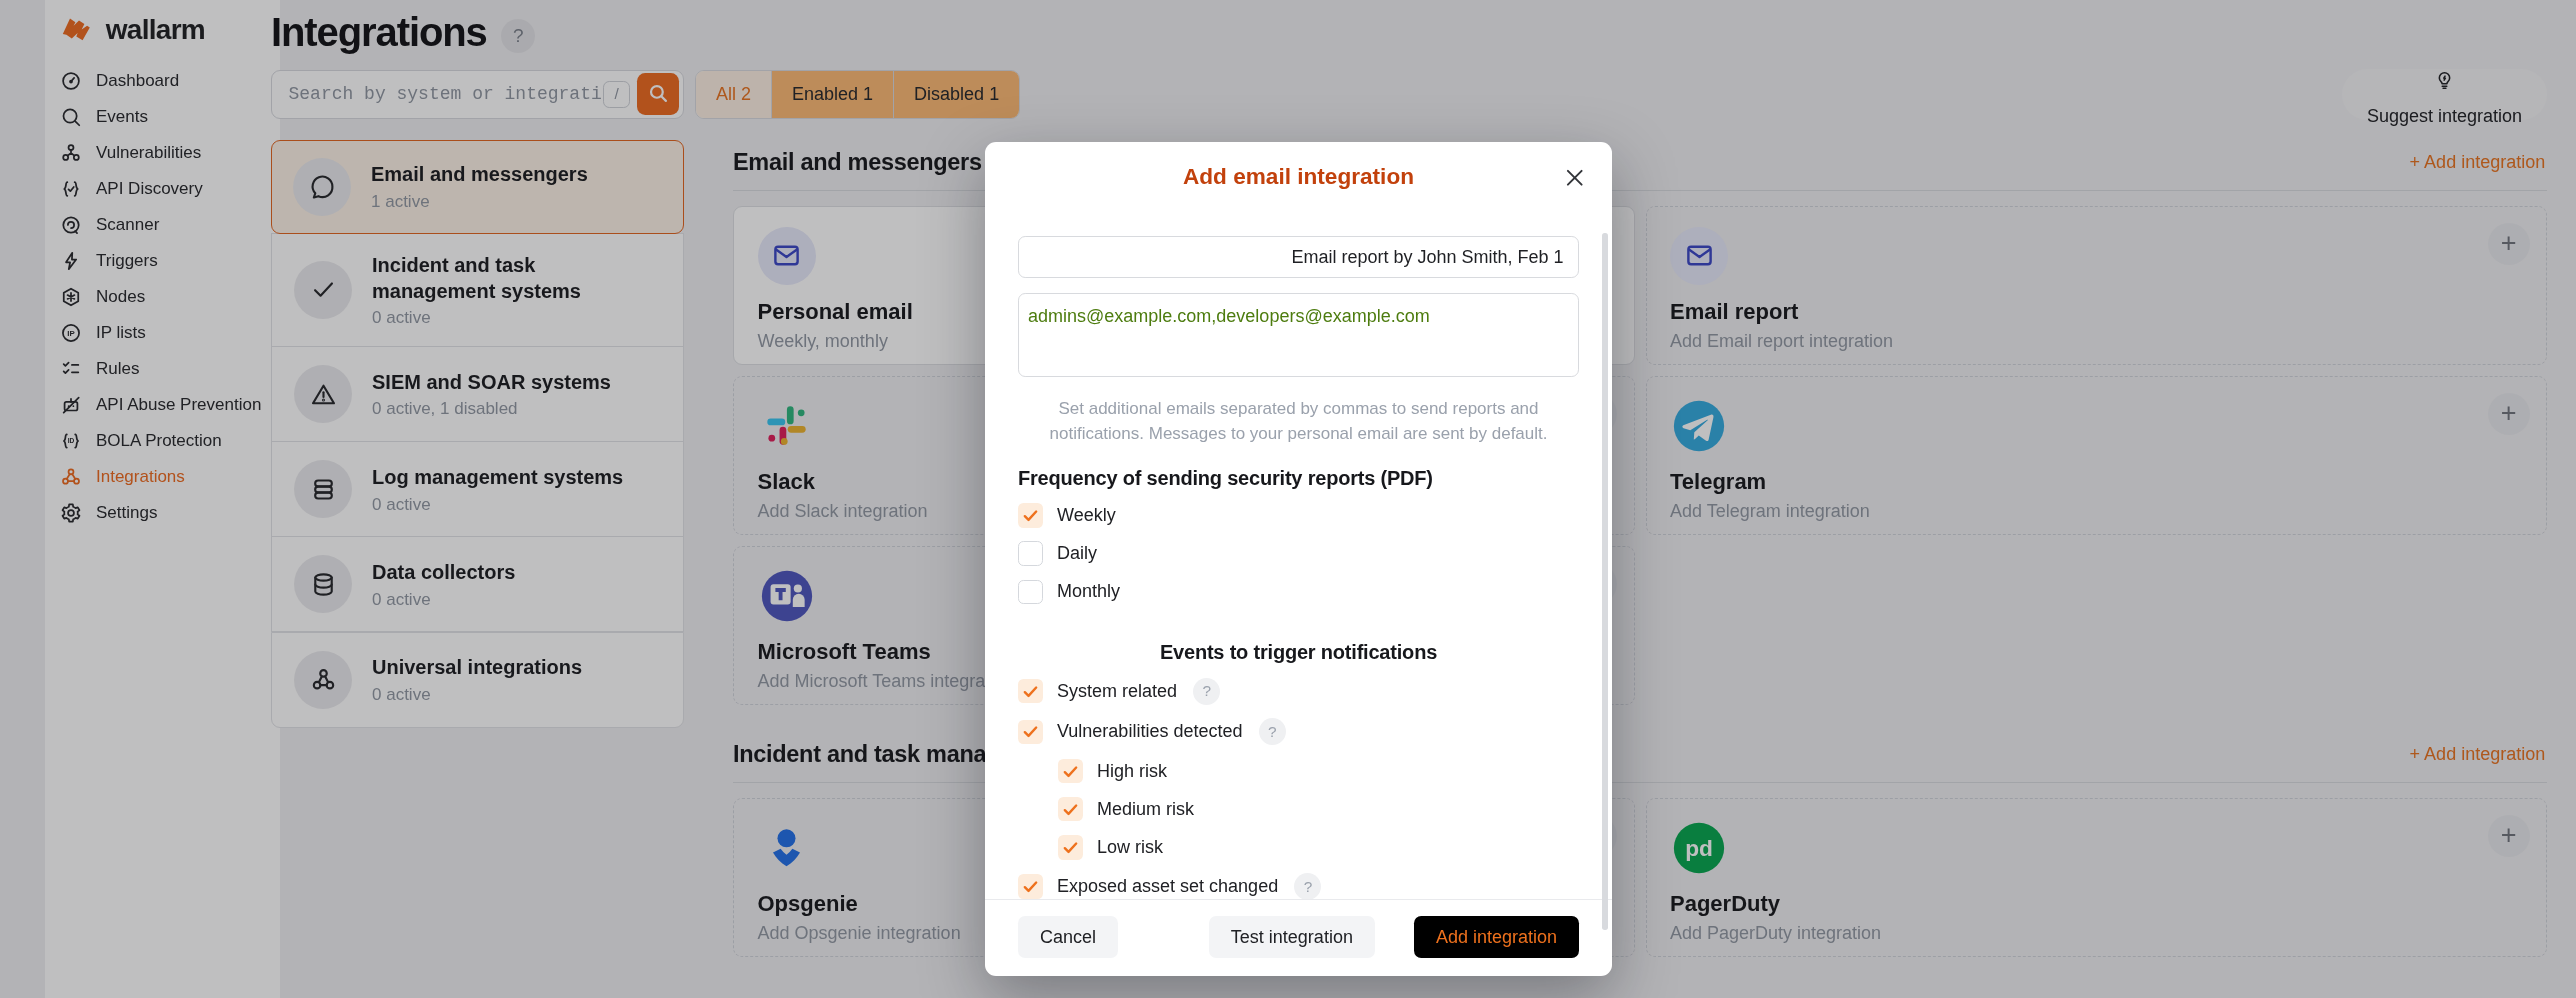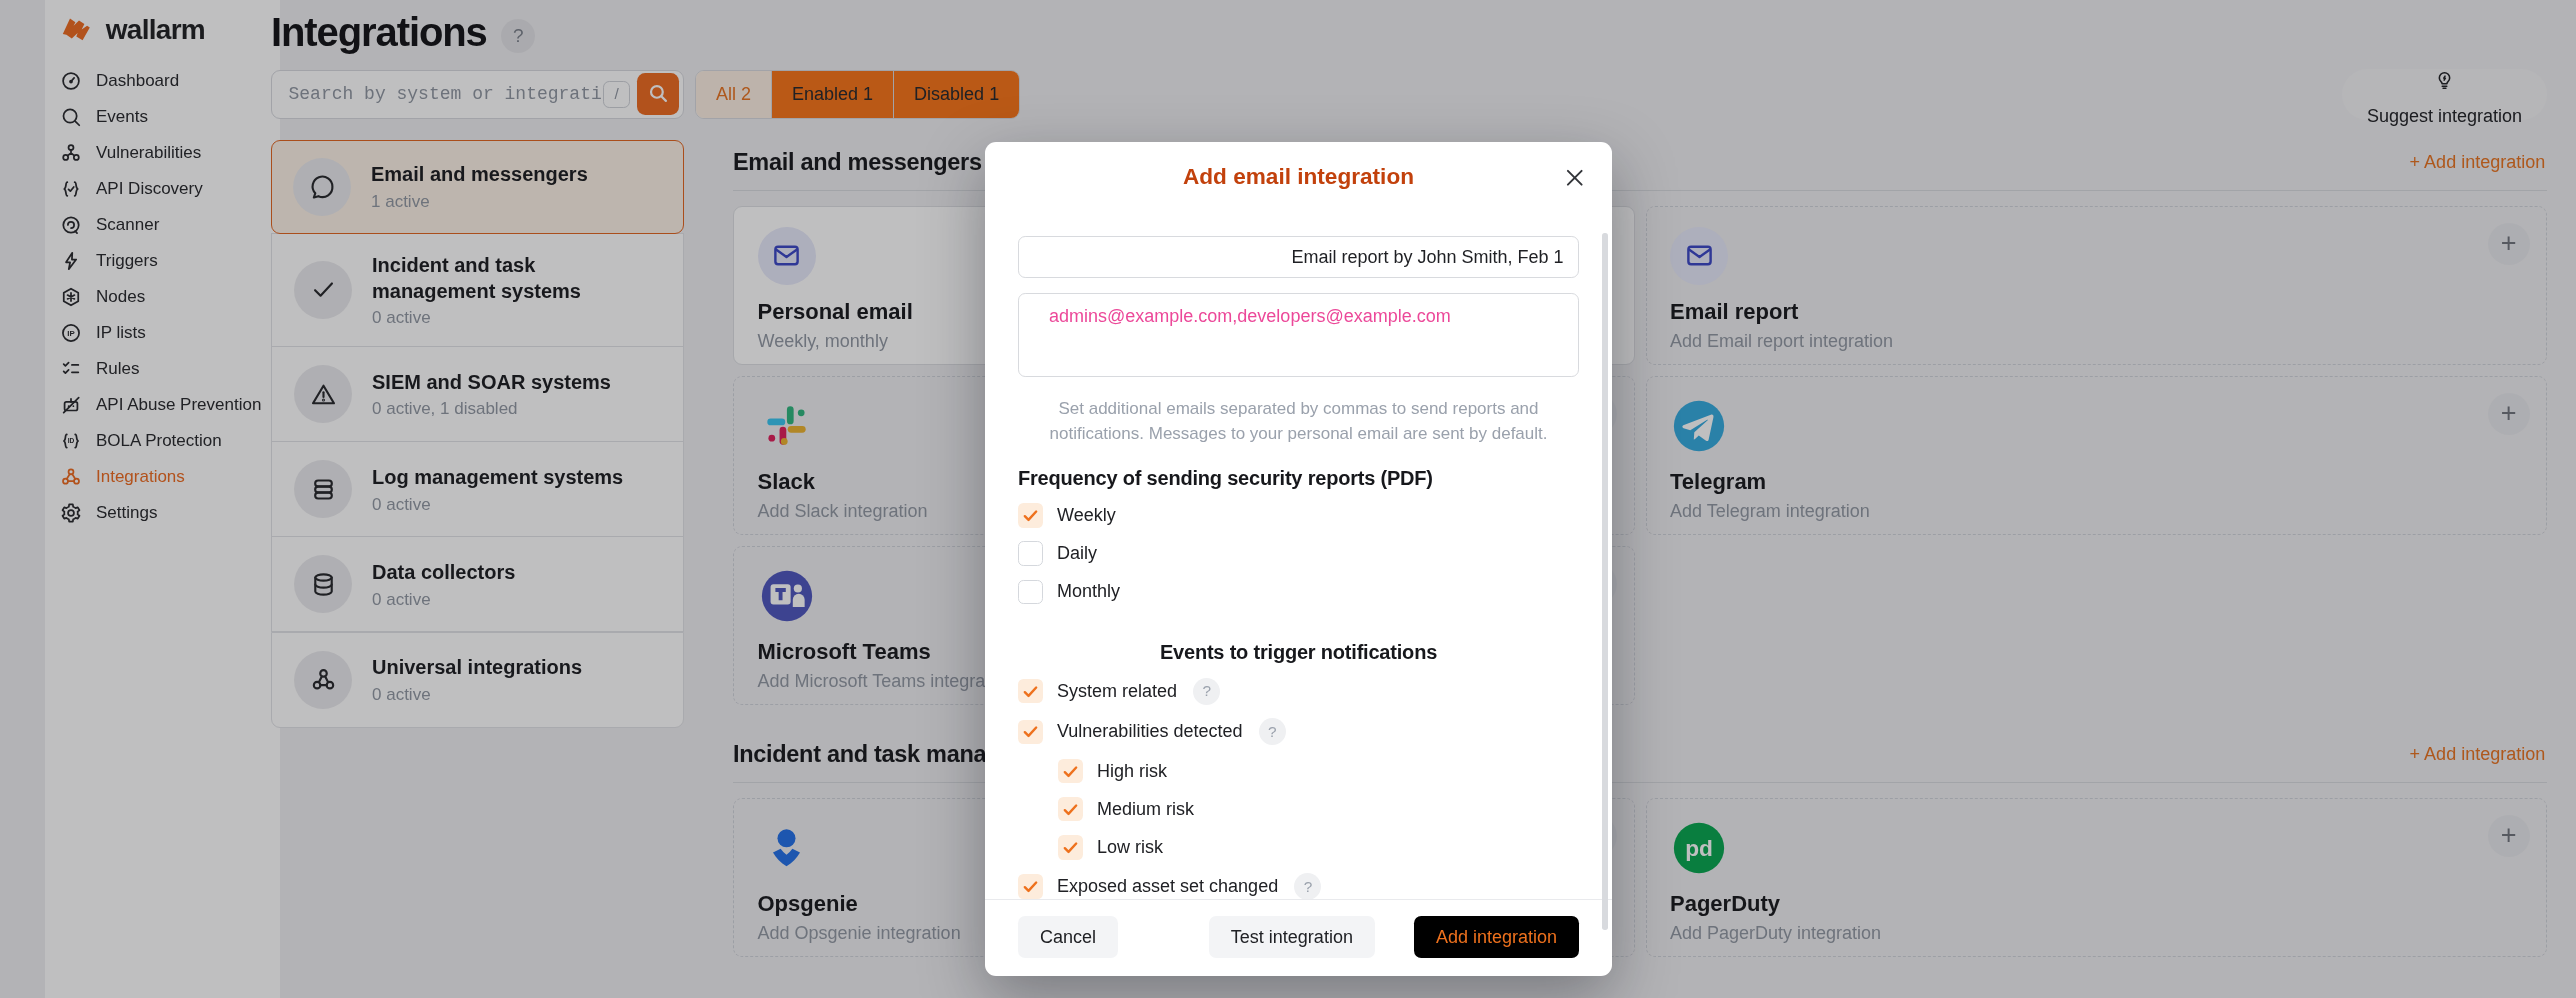--- a/index.html
+++ b/index.html
@@ -29,21 +29,21 @@
   .search{width:413px;height:49px;background:#fff;border:0.9px solid #d7d9de;border-radius:9px;
           display:flex;align-items:center;padding:0 3.6px 0 14.5px;}
   .search input{flex:1;min-width:0;border:none;outline:none;background:transparent;
                 font-size:18px;color:#202125;font-family:Liberation Mono, monospace;}
   .search input::placeholder{color:#8f96a1;}
   .key{width:27px;height:27px;border:0.9px solid #cfd2d8;border-radius:6.3px;color:#8f96a1;font-size:15.4px;
        display:flex;align-items:center;justify-content:center;margin-right:7.2px;flex:none;}
   .search-btn{width:42px;height:42px;border:none;border-radius:8.2px;background:#ee6a1f;
               display:flex;align-items:center;justify-content:center;cursor:pointer;flex:none;}
   .tabs{display:flex;height:49px;border:0.9px solid #d7d9de;border-radius:9px;overflow:hidden;background:#fff;}
-  .tab{padding:0 20px;font-size:18px;display:flex;align-items:center;color:#26272b;background:#f97316;
+  .tab{padding:0 20px;font-size:18px;display:flex;align-items:center;color:#26272b;background:#fdba74;
        border:none;border-left:0.9px solid #d7d9de;cursor:pointer;font-family:"Liberation Sans",sans-serif;}
   .tab:first-child{border-left:none;}
   .tab.active{background:#fcefe2;color:#e8721f;}
   .spacer{flex:1;}
   .suggest{height:51px;border-radius:905px;border:none;background:#f3f3f5;display:flex;align-items:center;
            gap:11px;padding:0 25px;font-size:18px;color:#202125;cursor:pointer;font-family:"Liberation Sans",sans-serif;flex-direction:column;}
 
   .content{display:flex;gap:49px;margin:20px 29px 0 36px;align-items:flex-start;}
 
   
@@ -84,21 +84,21 @@
   .modal{position:absolute;left:985px;top:142px;width:627px;height:834px;background:#fff;border-radius:11px;
          z-index:50;display:flex;flex-direction:column;box-shadow:0 22px 63px rgba(15,18,25,0.35);}
   .modal-head{position:relative;padding-top:22px;height:51px;text-align:center;flex:none;}
   .modal-title{font-size:22.6px;font-weight:700;color:#c2410c;}
   .modal-close{position:absolute;top:22px;right:23.5px;width:27px;height:27px;display:flex;align-items:center;
                justify-content:center;cursor:pointer;}
   .modal-body{padding:0 33px;flex:1;overflow:hidden;}
   .name-input{width:100%;margin-top:43px;height:42px;border:0.9px solid #d8dade;border-radius:7.2px;padding:0 14.5px;
               font-size:18px;color:#1f2024;font-family:"Liberation Sans",sans-serif;outline:none;text-align:right;}
   .emails-input{width:100%;margin-top:14.5px;height:84px;border:0.9px solid #d8dade;border-radius:7.2px;
-                padding:10px 30px;font-size:18px;color:#ec4899;resize:none;outline:none;
+                padding:10px 9px;font-size:18px;color:#4d7c0f;resize:none;outline:none;
                 font-family:"Liberation Sans",sans-serif;line-height:1.4;}
   .helper{margin:16.3px 3.6px 0;text-align:center;font-size:17px;color:#9aa1ac;line-height:1.5;}
   .mod-h{margin:20px 0 0;font-size:20px;font-weight:700;color:#17181c;letter-spacing:-0.2px;}
   .mod-h.events{margin-top:37px;text-align:center;}
   .chk-rows{margin-top:0;}
   .chk-row{display:flex;align-items:center;gap:14.5px;margin-top:13.6px;cursor:pointer;}
   .chk-row.indent{margin-left:40px;}
   .chk{width:24.5px;height:24.5px;border-radius:5.4px;display:flex;align-items:center;justify-content:center;
        background:#fff;border:1.4px solid #d5d8dd;flex:none;}
   .chk-row.checked .chk{background:#fdecdc;border:none;}

